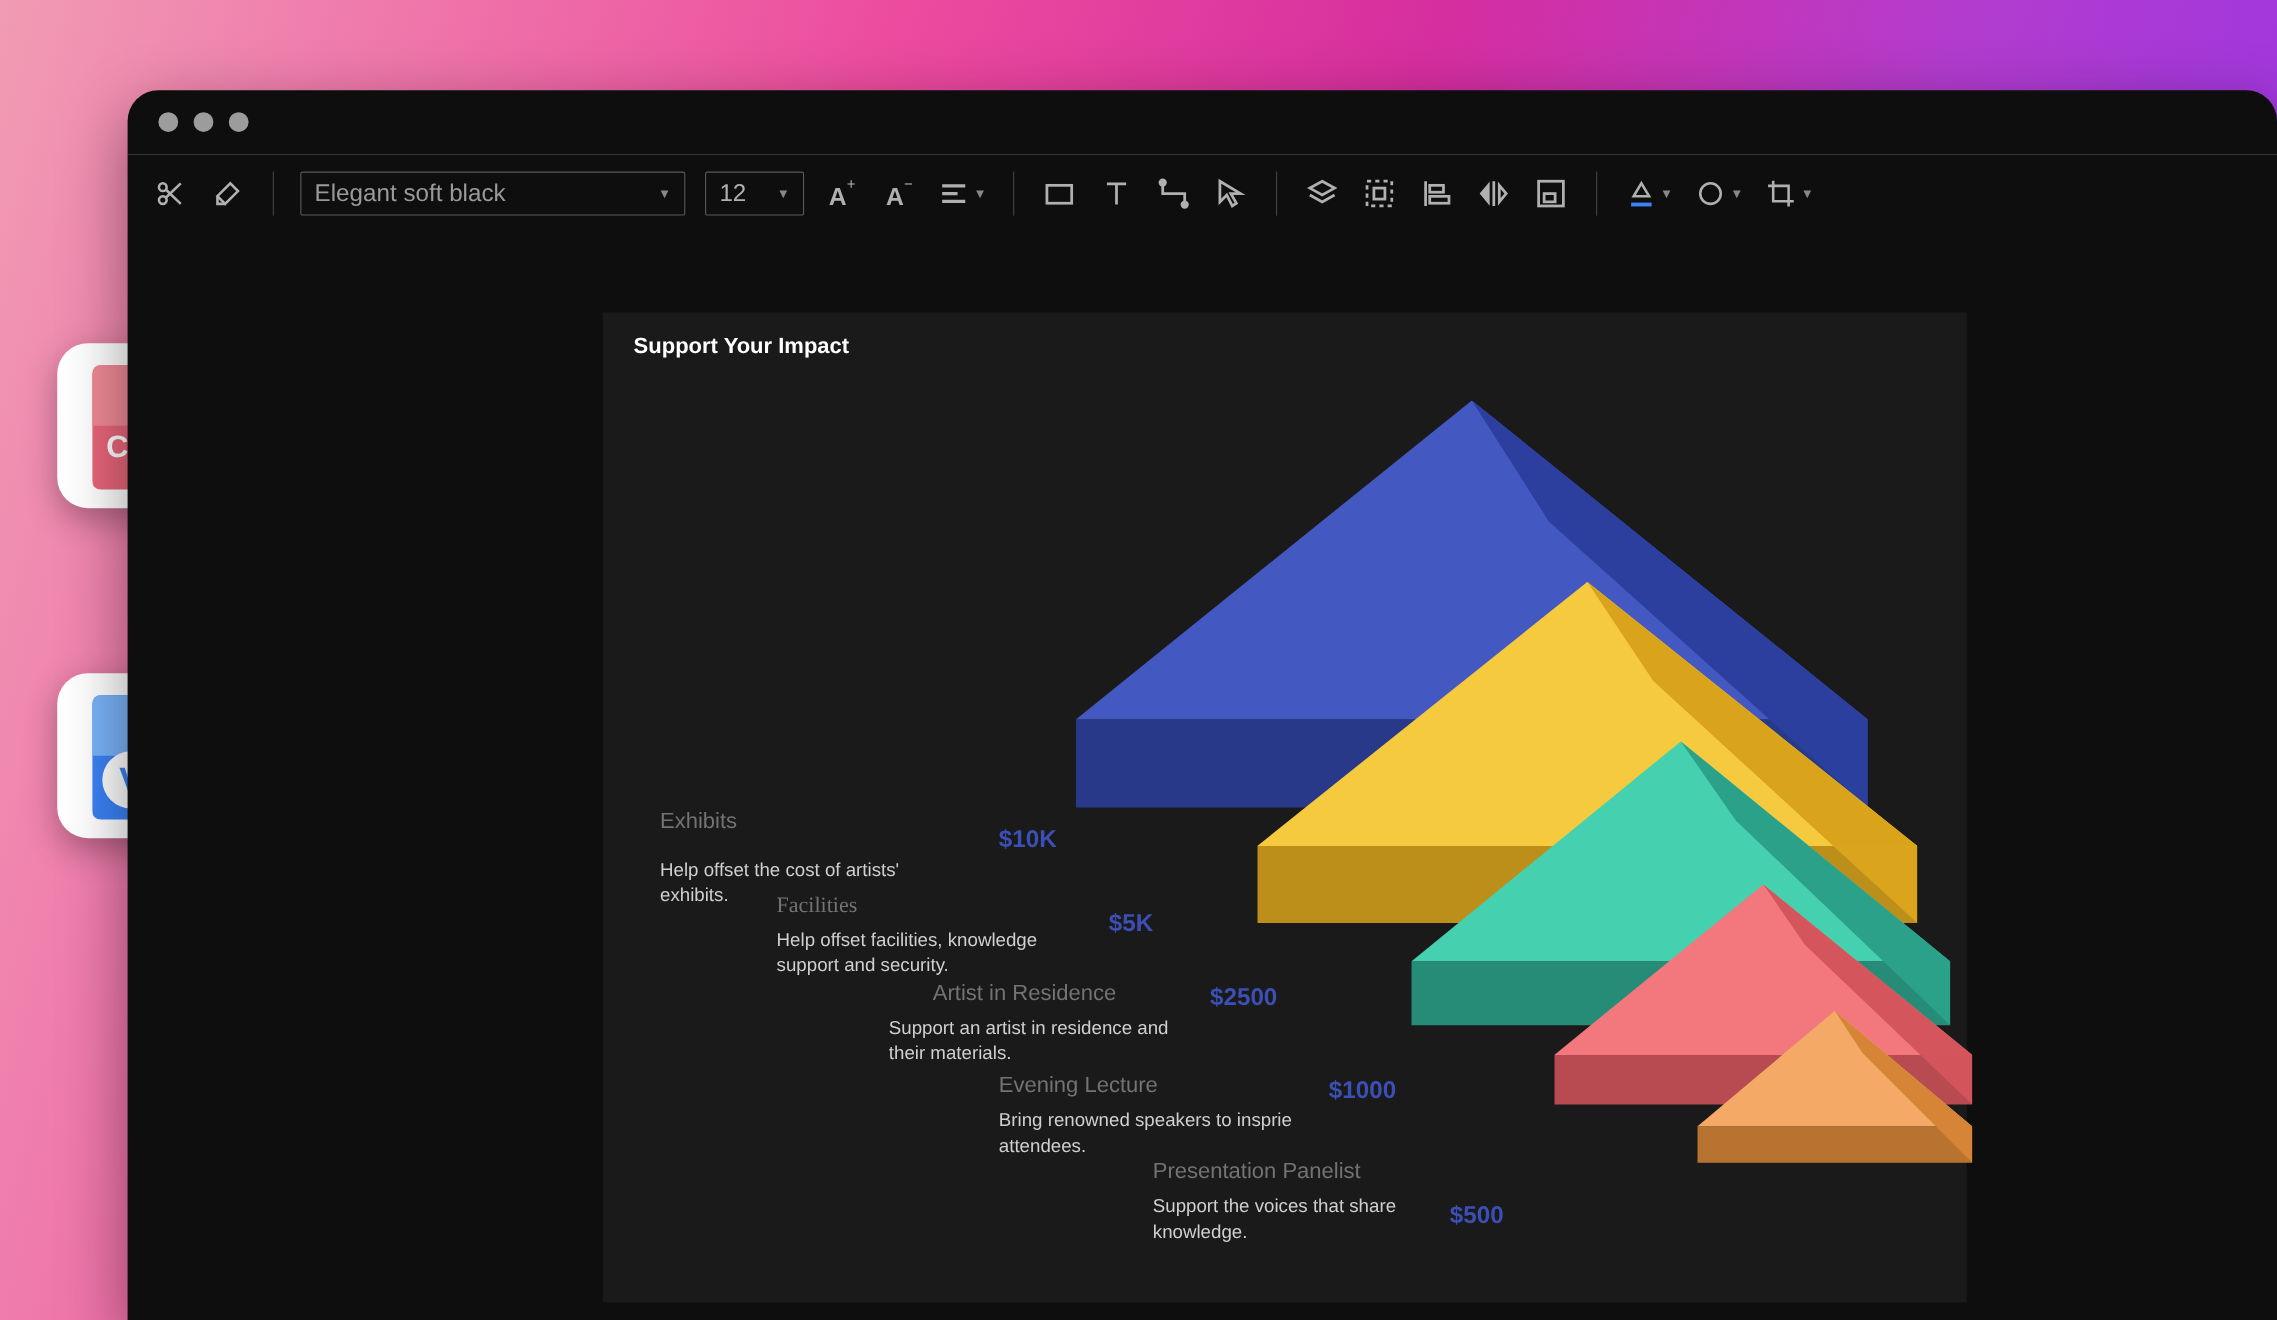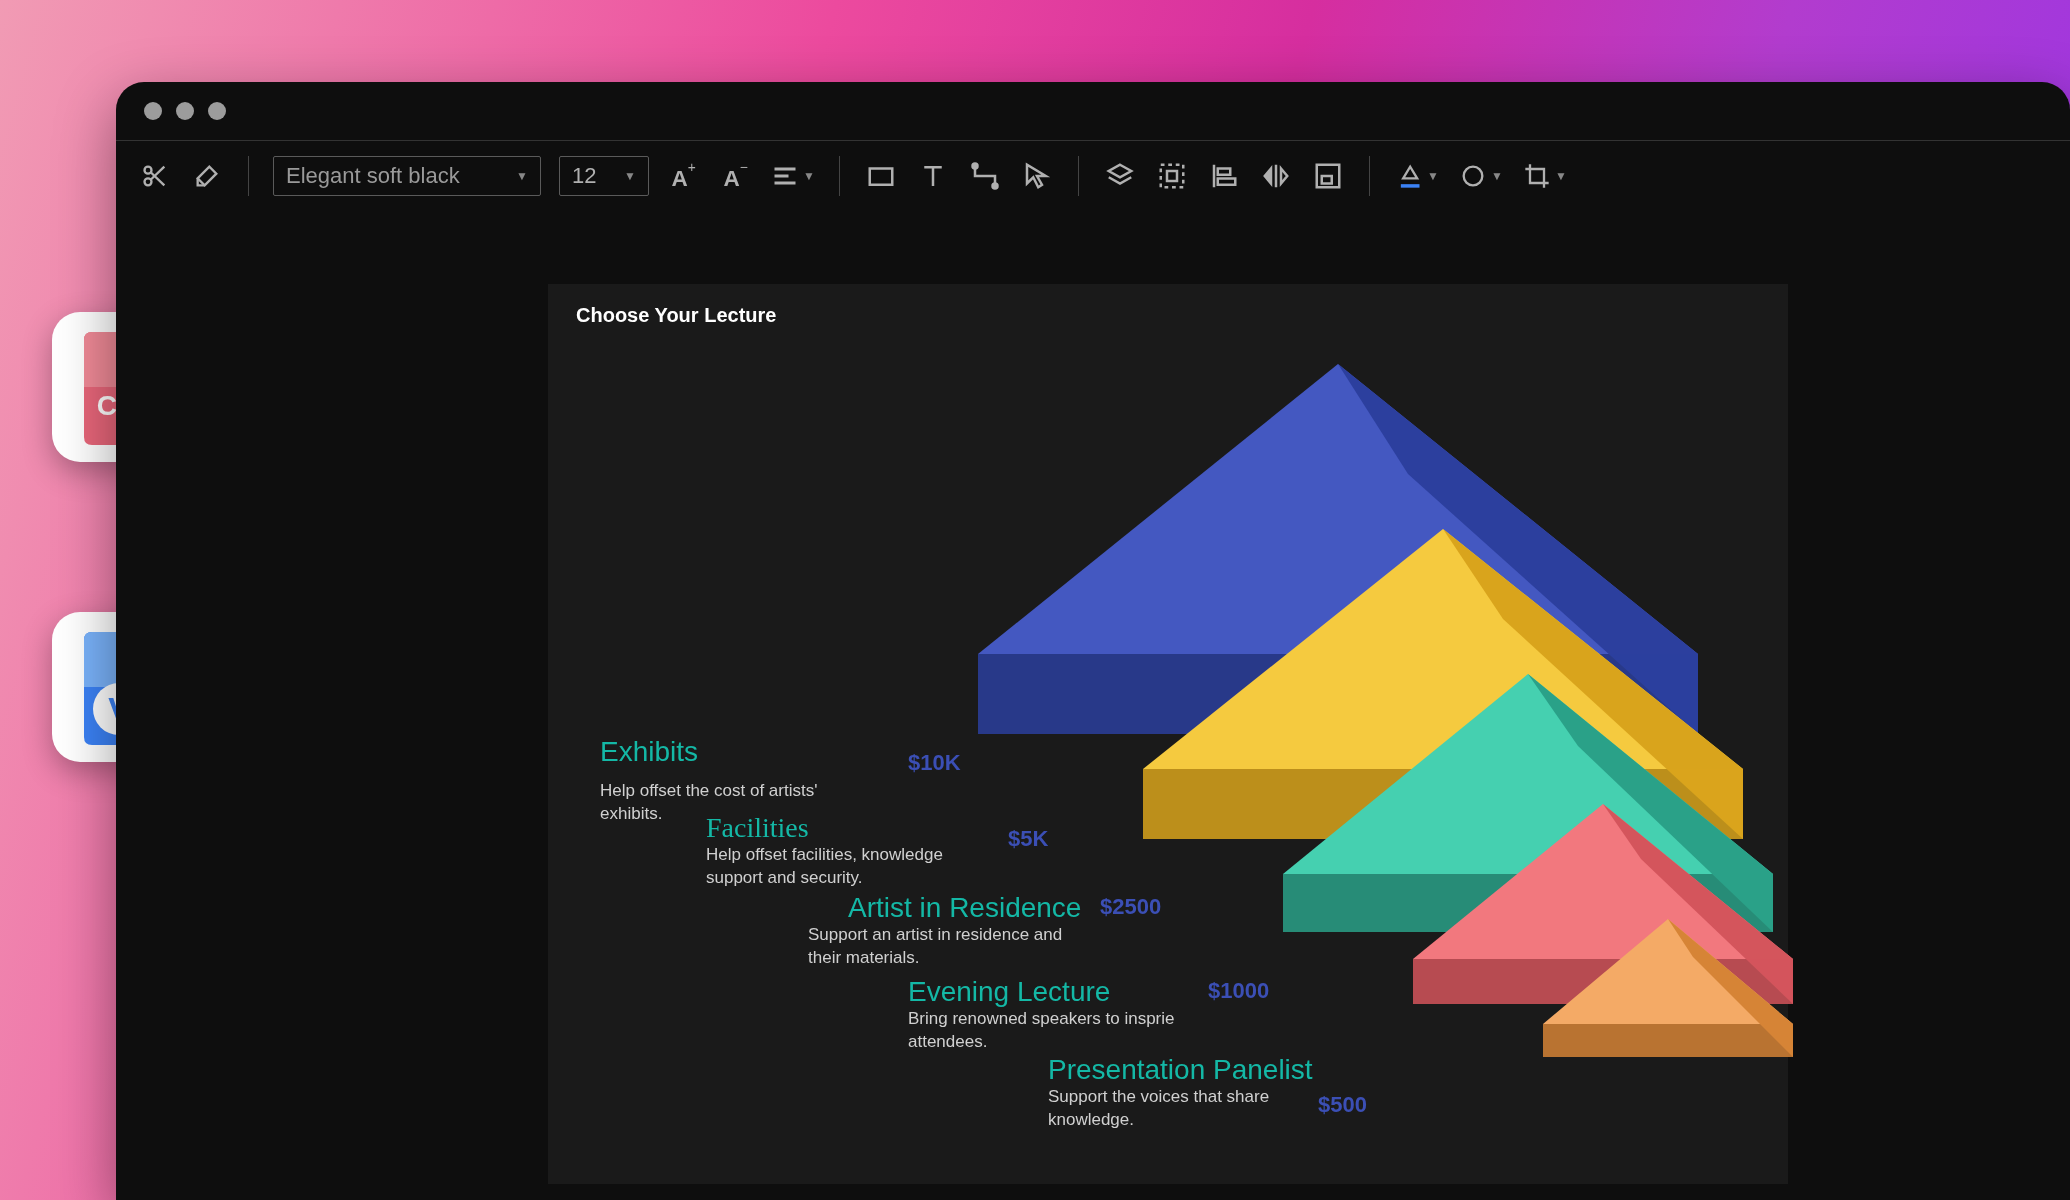--- a/index.html
+++ b/index.html
@@ -50,21 +50,21 @@
   display: flex; align-items: center; justify-content: center;
   color: #b0b0b0;
   cursor: pointer;
 }
 .tool-sep {
   width: 1px; height: 40px;
   background: #444;
   margin: 0 6px;
 }
 .font-select {
-  width: 268px; height: 40px;
+  width: 350px; height: 40px;
   border: 1px solid #5a5a5a;
   background: transparent;
   color: #9a9a9a;
   display: flex; align-items: center; justify-content: space-between;
   padding: 0 12px;
   font-size: 22px;
   border-radius: 2px;
 }
 .size-select {
   width: 90px; height: 40px;
@@ -98,22 +98,22 @@
   position: absolute;
   left: 0; top: 0; width: 100%; height: 100%;
 }
 .tier-row {
   position: absolute;
   left: 0;
   width: 100%;
 }
 .tier-label {
   position: absolute;
-  color: #14b8a6;
-  font-size: 28px;
+  color: #737373;
+  font-size: 20px;
 }
 .tier-desc {
   position: absolute;
   color: #d0d0d0;
   font-size: 17px;
   line-height: 1.35;
   max-width: 260px;
 }
 .tier-amount {
   position: absolute;
@@ -296,21 +296,21 @@
     <div class="tool-icon" style="width:46px;">
       <svg width="28" height="28" viewBox="0 0 24 24" fill="none" stroke="currentColor" stroke-width="2">
           <path d="M6 2 L6 18 L22 18"></path>
           <path d="M2 6 L18 6 L18 22"></path>
         </svg>
       <span class="caret" style="margin-left:4px;">▼</span>
     </div>
   </div>
 
   <div class="canvas-area">
-    <div class="slide-title-sm">Choose Your Lecture</div>
+    <div class="slide-title-sm">Support Your Impact</div>
 
     <div class="pyramids">
 
       <div class="pyr" style="left:-50px; top:10px;">
         <svg width="720" height="410" viewBox="0 0 720 410">
           <polygon points="360,0 0,290 720,290" fill="#4458c1"></polygon>
           <polygon points="360,0 720,290 720,370 430,110" fill="#2c3f9e"></polygon>
           <polygon points="0,290 720,290 720,370 0,370" fill="#2c3f9e" opacity="0.85"></polygon>
         </svg>
       </div>

